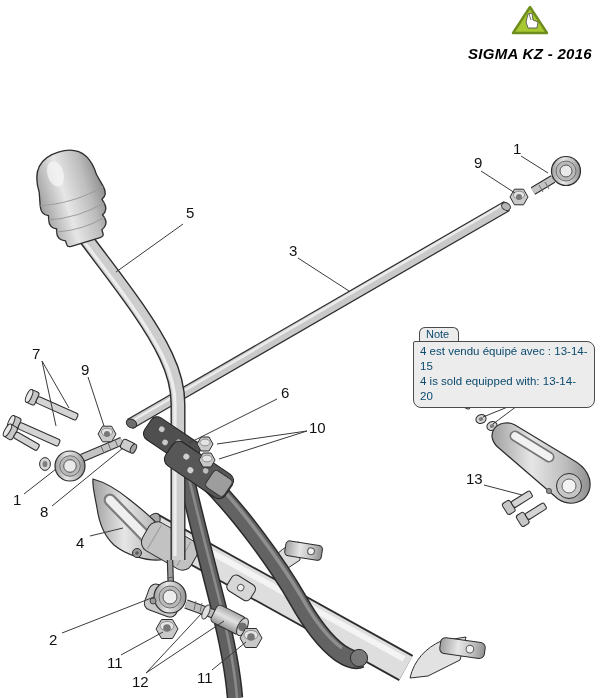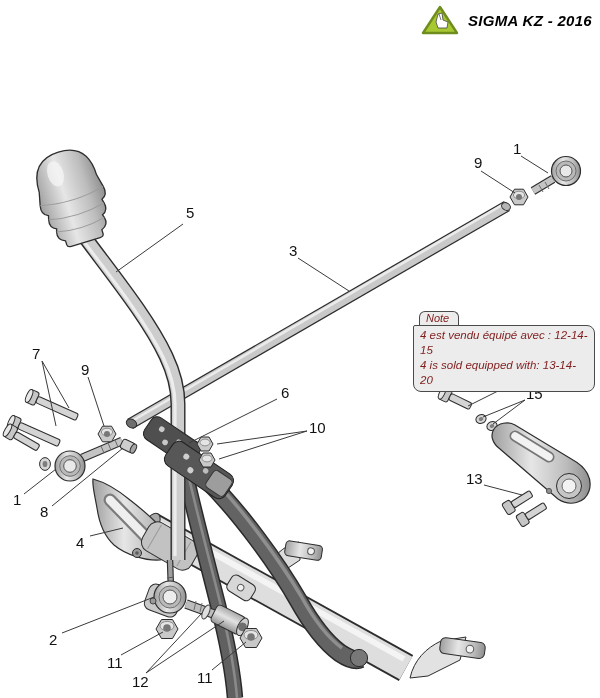--- a/index.html
+++ b/index.html
@@ -1,28 +1,28 @@
 <!DOCTYPE html>
 <html><head>
 <meta charset="utf-8">
 <style>
   html,body{margin:0;padding:0;}
   body{
     width:600px;height:698px;background:#ffffff;position:relative;overflow:hidden;
     font-family:"Liberation Sans", sans-serif;
   }
   .header{
-    position:absolute;top:5px;right:8px;display:flex;align-items:center;gap:9px;
+    position:absolute;top:5px;right:8px;display:flex;align-items:center;gap:9px;flex-direction:column;
   }
   .brand-title{
     font-size:15px;font-weight:bold;font-style:italic;color:#000;letter-spacing:.3px;
     white-space:nowrap;
   }
   .notebox{
-    position:absolute;left:413px;top:308px;width:182px;font-style:italic;color:#7f1d1d;
+    position:absolute;left:413px;top:324px;width:182px;color:#0c4a6e;
   }
   .note-tab{
     display:inline-block;background:#ececec;border:1.3px solid #4a4a4a;border-bottom:none;
     border-radius:6px 6px 0 0;font-size:11px;padding:0 9px 1px 6px;margin-left:6px;
     position:relative;z-index:2;
   }
   .note-body{
     background:#ececec;border:1.3px solid #4a4a4a;border-radius:2px 8px 8px 8px;
     font-size:11.5px;line-height:1.3;padding:2px 6px 3px 6px;margin-top:-1px;position:relative;z-index:1;
   }
@@ -38,21 +38,21 @@
     <path d="M19,2 L36,28 L2,28 Z" fill="#a8c832" stroke="#6f8d1d" stroke-width="2.4" stroke-linejoin="round"></path>
     <path d="M17,9 l4,-1 l1,7 l5,2 l-1,6 l-9,0 l-2,-6 z" fill="#ffffff" stroke="#444" stroke-width="0.8"></path>
     <path d="M18,9 l2,6" stroke="#444" stroke-width="0.7" fill="none"></path>
   </svg>
   <div class="brand-title">SIGMA KZ - 2016</div>
 </div>
 
 <div class="notebox">
   <span class="note-tab">Note</span>
   <div class="note-body">
-    <div>4 est vendu équipé avec : 12-14-15</div>
+    <div>4 est vendu équipé avec : 13-14-15</div>
     <div>4 is sold equipped with: 13-14-20</div>
   </div>
 </div>
 
 <svg class="diagram" width="600" height="698" viewBox="0 0 600 698">
   <defs>
     <linearGradient id="gMetalH" x1="0" y1="0" x2="1" y2="0">
       <stop offset="0" stop-color="#9f9f9f"></stop>
         <stop offset="0.4" stop-color="#e6e6e6"></stop>
       <stop offset="0.75" stop-color="#bdbdbd"></stop>

